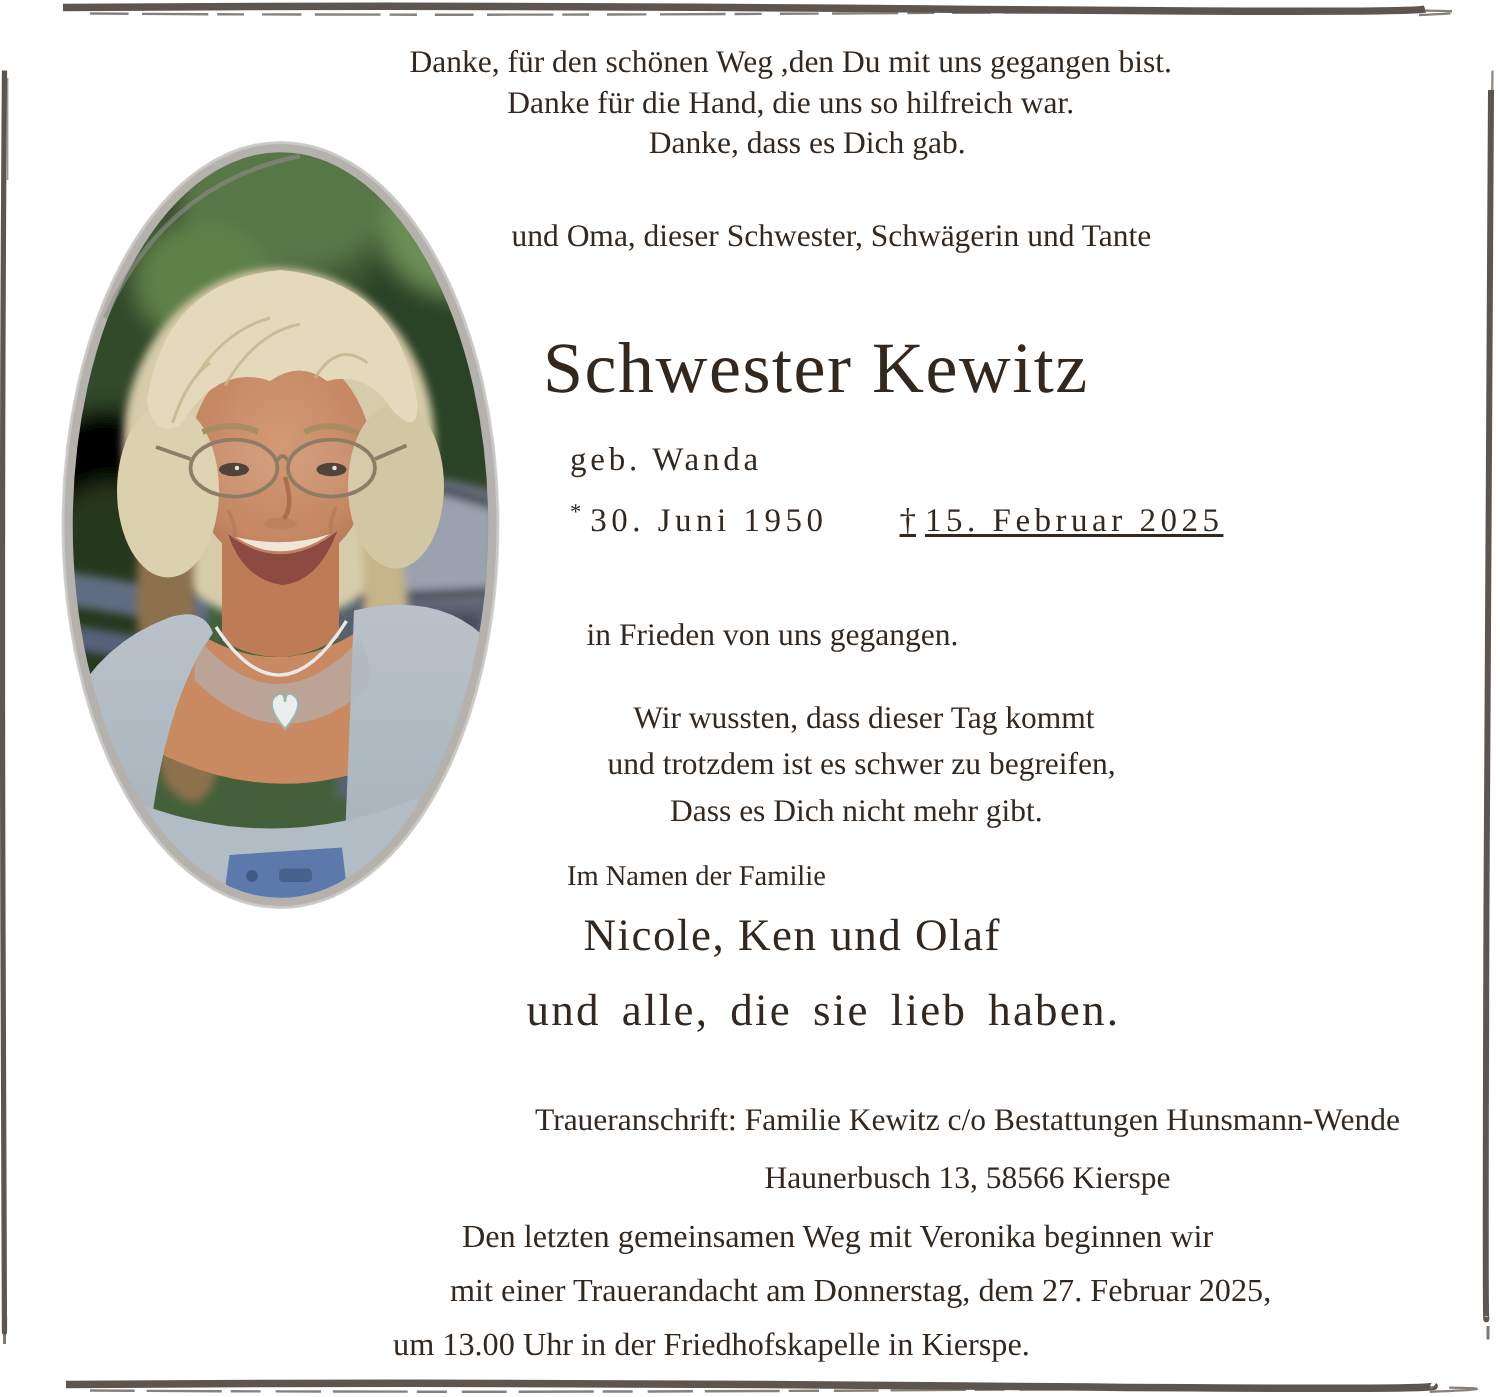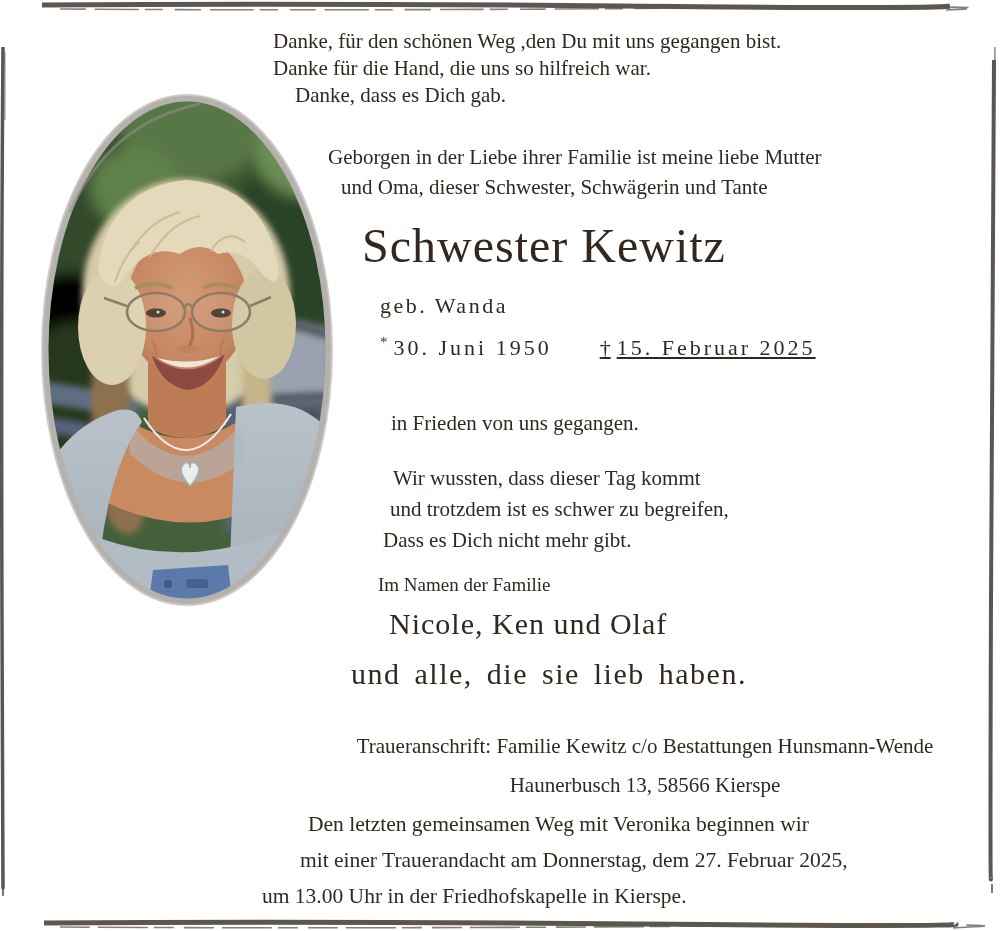--- a/index.html
+++ b/index.html
@@ -10,37 +10,37 @@
   html,body{margin:0;padding:0;background:#ffffff;}
   .page{
     position:relative;
     width:1000px;height:931px;
     background:#ffffff;
     font-family:"Liberation Serif","DejaVu Serif",serif;
     color:var(--text);
     overflow:hidden;
   }
   .abs{position:absolute;}
-  .t{font-size:21px;line-height:27px;white-space:nowrap;}
+  .t{font-size:21px;line-height:27px;white-space:nowrap;text-align:center;}
   .thanks{left:273px;top:28px;}
   .thanks .l2{margin-left:0;}
   .thanks .l3{margin-left:22px;}
   .intro{left:328px;top:142px;line-height:30px;}
   .intro .l2{margin-left:13px;}
   .deceased-name{
     left:362px;top:218px;
     font-size:48px;line-height:56px;letter-spacing:1px;white-space:nowrap;
   }
   .maiden{left:380px;top:293px;font-size:22px;letter-spacing:2.5px;white-space:nowrap;}
   .dates{left:380px;top:334px;font-size:22px;letter-spacing:3px;white-space:nowrap;}
   .dates .sym-birth{font-size:15px;vertical-align:8px;letter-spacing:0;margin-right:6px;}
   .dates .death-part{margin-left:48px;text-decoration:underline;}
   .dates .sym-death{margin-right:6px;letter-spacing:0;}
   .peace{left:391px;top:410px;}
-  .verse{left:383px;top:463px;line-height:31px;}
+  .verse{left:398px;top:463px;line-height:31px;}
   .verse .l1{margin-left:10px;}
   .verse .l2{margin-left:7px;}
   .family-intro{left:378px;top:574px;font-size:19px;text-align:right;}
   .family-names{left:369px;top:606px;font-size:30px;line-height:36px;letter-spacing:1px;white-space:nowrap;margin-left:20px;}
   .family-others{left:351px;top:656px;font-size:30px;line-height:36px;letter-spacing:1.5px;word-spacing:5px;white-space:nowrap;text-align:center;}
   .address{left:290px;top:727px;width:710px;text-align:center;line-height:39px;font-size:21px;}
   .service{left:262px;top:806px;line-height:36px;font-size:21.5px;}
   .service .l1{margin-left:46px;}
   .service .l2{margin-left:38px;}
   .photo-wrap{left:40px;top:92px;width:294px;height:516px;}
@@ -176,21 +176,20 @@
     </svg>
   </div>
 
   <div class="abs t thanks">
     <div>Danke, für den schönen Weg ,den Du mit uns gegangen bist.</div>
     <div class="l2">Danke für die Hand, die uns so hilfreich war.</div>
     <div class="l3">Danke, dass es Dich gab.</div>
   </div>
 
   <div class="abs t intro">
-    <div>Geborgen in der Liebe ihrer Familie ist meine liebe Mutter</div>
     <div class="l2">und Oma, dieser Schwester, Schwägerin und Tante</div>
   </div>
 
   <div class="abs deceased-name">Schwester Kewitz</div>
 
   <div class="abs maiden">geb. Wanda</div>
 
   <div class="abs dates">
     <span class="sym-birth">*</span><span>30. Juni 1950</span><span class="death-part"><span class="sym-death">†</span><span>15. Februar 2025</span></span>
   </div>

